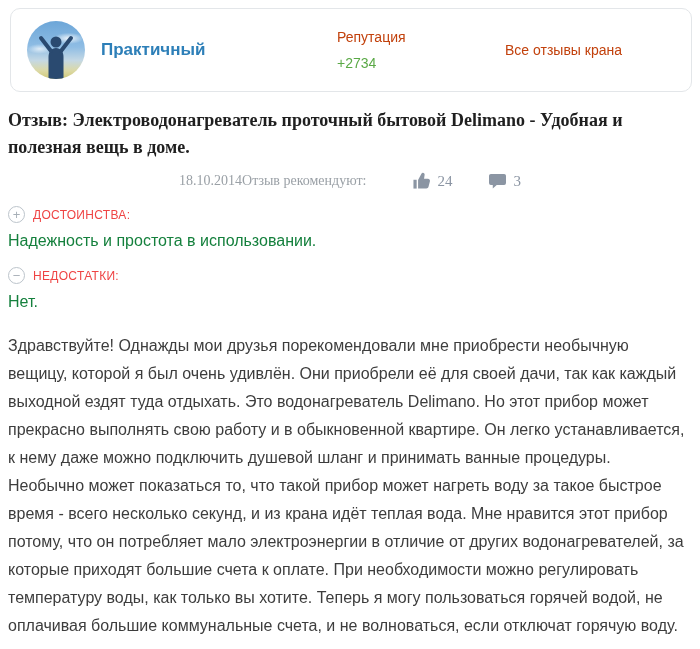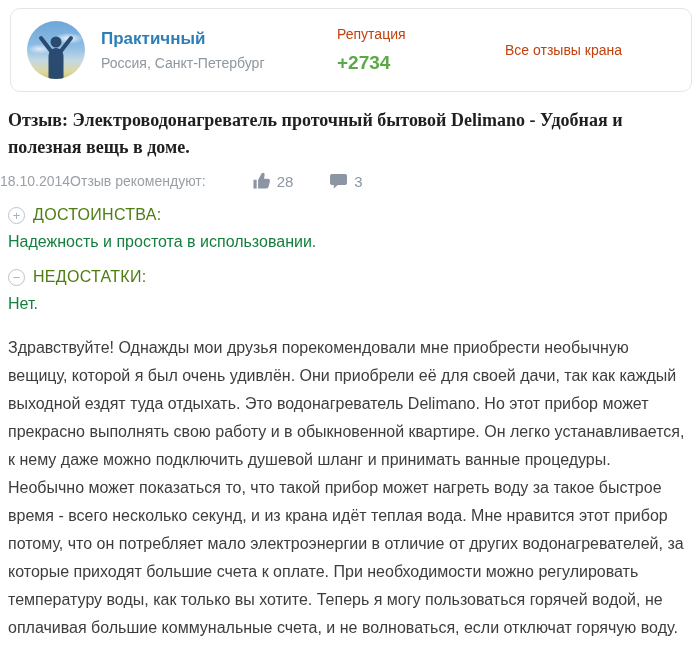--- a/index.html
+++ b/index.html
@@ -17,60 +17,59 @@
       linear-gradient(180deg,#6ca6d8 0%,#8fbde4 45%,#c4d8e4 68%,#dcd9a4 86%,#cfc878 100%);
     position:relative; }
   .avatar svg { position:absolute; left:0; top:0; }
 
   .author-info { margin-left:16px; width:236px; }
   .username { color:#2d7fb8; font-weight:bold; font-size:17px; cursor:pointer; }
   .location { color:#8e969e; font-size:14px; margin-top:6px; }
 
   .stat { width:168px; }
   .stat-label { color:#c2410c; font-size:14px; }
-  .stat-value { font-size:19px; font-weight:bold; margin-top:10px; }
+  .stat-value { font-size:14px; font-weight:normal; margin-top:10px; }
   .stat-value.rep { color:#5aa946; }
   .stat-value.cnt { color:#7d858d; }
 
   .review-title { margin:15px 8px 0 8px; font-size:18px; line-height:27px;
     font-weight:bold; color:#1f1f1f;font-family:Liberation Serif, serif; }
 
-  .meta-row { margin:11px 8px 0 0; display:flex; justify-content:flex-start;
-    align-items:center; }
+  .meta-row { margin:11px 8px 0 8px; display:flex; justify-content:center;
+    align-items:center;font-family:Liberation Serif, serif; }
   .date { color:#9aa0a6; font-size:14px; }
   .recommend { display:flex; align-items:center;gap:28px; }
   .rec-label { color:#9aa0a6; font-size:14px; margin-right:10px; }
   .rec-btn { display:flex; align-items:center; cursor:pointer; margin-left:8px; }
   .rec-btn svg { display:block; }
   .rec-count { color:#8b95a3; font-size:15px; margin-left:6px; }
 
   .section { margin:16px 8px 0 8px; }
   .section + .section { margin-top:17px; }
   .section-head { display:flex; align-items:center; }
   .circle-icon { width:17px; height:17px; border:1px solid #bcc4cb; border-radius:50%;
     color:#a7afb7; font-size:13px; line-height:15px; text-align:center; flex:0 0 17px; }
-  .section-label { color:#4d7c0f; font-size:16px; margin-left:8px; letter-spacing:.3px; }
+  .section-label { color:#ef4444; font-size:12px; margin-left:8px; letter-spacing:.3px; }
   .section-value { margin-top:9px; font-size:16px; color:#15803d; }
 
   .review-body { margin:21px 8px 0 8px; font-size:16px; line-height:28px; color:#3d3d3d; }
 </style>
 </head>
 <body>
 
 <div class="author-card">
   <div class="avatar">
     <svg width="58" height="58" viewBox="0 0 58 58">
       <circle cx="29" cy="21" r="5.5" fill="#2a4a70"></circle>
       <path d="M29 27c-4.5 0-7.5 3.5-7.5 9v22h15V36c0-5.5-3-9-7.5-9z" fill="#2a4a70"></path>
       <path d="M24 30 L14 17 M34 30 L44 17" stroke="#2a4a70" stroke-width="4" stroke-linecap="round" fill="none"></path>
     </svg>
   </div>
   <div class="author-info">
     <div class="username">Практичный</div>
-    <div class="location">Россия, Санкт-Петербург</div>
   </div>
   <div class="stat">
     <div class="stat-label">Репутация</div>
     <div class="stat-value rep">+2734</div>
   </div>
   <div class="stat">
     <div class="stat-label">Все отзывы крана</div>
   </div>
 </div>
 
@@ -78,21 +77,21 @@
 
 <div class="meta-row">
   <div class="date">18.10.2014</div>
   <div class="recommend">
     <span class="rec-label">Отзыв рекомендуют:</span>
     <span class="rec-btn">
       <svg width="19" height="18" viewBox="0 0 20 19">
         <path d="M1.5 8.2h3.4v9.3H1.5z" fill="#8b95a3"></path>
         <path d="M6.4 17.5V8.4l3.5-6.6c.3-.6.9-1 1.6-1 1.2 0 2 1.1 1.8 2.2L12.7 7h4c1.5 0 2.6 1.4 2.2 2.8l-1.5 5.9c-.3 1.1-1.2 1.8-2.3 1.8H6.4z" fill="#8b95a3"></path>
       </svg>
-      <span class="rec-count">28</span>
+      <span class="rec-count">24</span>
     </span>
     <span class="rec-btn">
       <svg width="19" height="17" viewBox="0 0 20 18">
         <path d="M3 1h14a2 2 0 0 1 2 2v7.6a2 2 0 0 1-2 2H9.2L5 16.4v-3.8H3a2 2 0 0 1-2-2V3a2 2 0 0 1 2-2z" fill="#8b95a3"></path>
       </svg>
       <span class="rec-count">3</span>
     </span>
   </div>
 </div>
 

